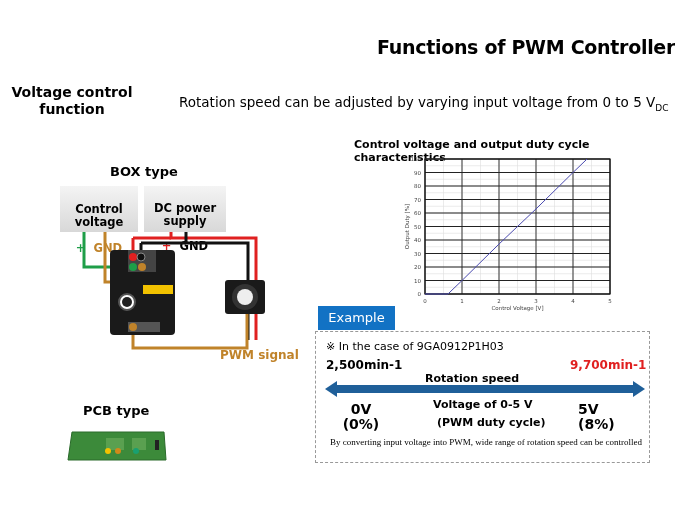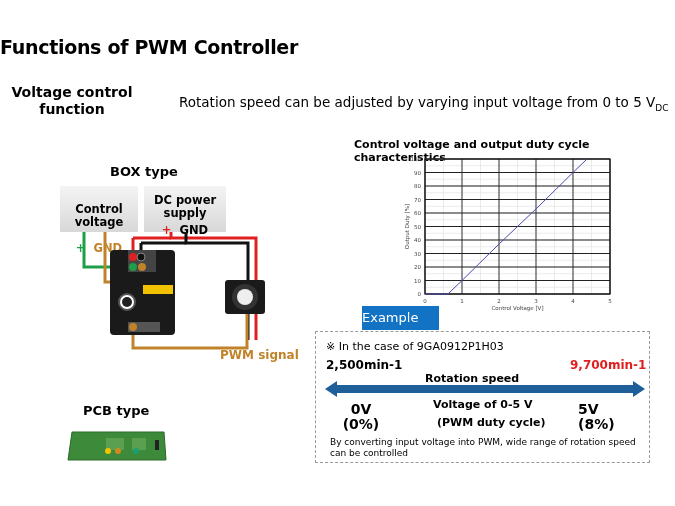--- a/index.html
+++ b/index.html
@@ -1,57 +1,57 @@
 <!DOCTYPE html>
 <html><head>
 <meta charset="utf-8">
 <style>
   html,body{margin:0;padding:0;background:#fff;}
   body{width:675px;height:506px;position:relative;overflow:hidden;font-family:"DejaVu Sans",sans-serif;color:#000;}
   .abs{position:absolute;}
-  #title{left:0;width:675px;top:36px;text-align:left;font-weight:bold;font-size:19px;letter-spacing:-0.3px;}
+  #title{left:0;width:675px;top:36px;text-align:right;font-weight:bold;font-size:19px;letter-spacing:-0.3px;}
   #sec-title{left:4px;width:136px;top:84px;text-align:center;font-weight:bold;font-size:14px;line-height:17px;}
   #sec-desc{left:179px;top:94px;font-size:13.5px;}
   #sec-desc sub{font-size:9px;}
   #box-type{left:110px;top:164px;font-weight:bold;font-size:13px;}
   .lbl-box{background:linear-gradient(#f4f4f4,#d8d8d8);text-align:center;font-weight:bold;font-size:11.5px;line-height:13px;padding-top:4px;box-sizing:border-box;}
   #cv-box{left:60px;top:186px;width:78px;height:46px;}
   #dc-box{left:144px;top:186px;width:82px;height:46px;}
   .green{color:#1e9e48;}
   .brown{color:#c0832a;}
   .red{color:#e02020;}
   #pwm-label{left:192px;top:348px;font-weight:bold;font-size:12px;color:#c0832a;margin-left:28px;}
   #pcb-type{left:83px;top:403px;font-weight:bold;font-size:13px;}
   #chart-title{left:354px;top:138px;font-weight:bold;font-size:11px;}
-  #example-tab{left:318px;top:306px;width:77px;height:24px;background:#1272c4;color:#fff;font-size:13px;line-height:24px;text-align:left;margin-left:44px;}
+  #example-tab{left:318px;top:306px;width:77px;height:24px;background:#1272c4;color:#fff;font-size:13px;line-height:24px;text-align:center;}
   #example-box{left:315px;top:331px;width:335px;height:132px;border:1px dashed #999;box-sizing:border-box;}
   #ex-case{left:326px;top:340px;font-size:11px;}
   #ex-min{left:326px;top:358px;font-size:12px;font-weight:bold;color:#000000;}
   #ex-max{left:570px;top:358px;font-size:12px;font-weight:bold;color:#e02020;}
   #ex-rot{left:425px;top:360px;font-size:11px;font-weight:bold;margin-top:12px;}
   #ex-volt{left:433px;top:398px;font-size:11px;font-weight:bold;}
   #ex-pwm{left:437px;top:416px;font-size:11px;font-weight:bold;}
   #ex-0v{left:336px;top:402px;font-size:14px;font-weight:bold;text-align:center;line-height:15px;width:50px;}
   #ex-5v{left:578px;top:402px;font-size:14px;font-weight:bold;line-height:15px;width:60px;}
-  #ex-note{left:330px;top:437px;font-size:9px;line-height:11px;width:320px;}
+  #ex-note{left:330px;top:437px;font-size:9px;line-height:11px;width:320px;font-family:Liberation Serif, serif;}
 </style>
 </head>
 <body>
 
 <div id="title" class="abs">Functions of PWM Controller</div>
 <div id="sec-title" class="abs">Voltage control function</div>
 <div id="sec-desc" class="abs"><span>Rotation speed can be adjusted by varying input voltage from 0 to 5 V</span><sub>DC</sub></div>
 
 <div id="box-type" class="abs">BOX type</div>
 <div id="cv-box" class="abs lbl-box">
   <div style="width:60px;margin:13px auto;">Control voltage</div>
   <span class="green">+</span>&nbsp;&nbsp;<span class="brown">GND</span>
 </div>
 <div id="dc-box" class="abs lbl-box">
-  <div style="width:70px;margin:4px auto;">DC power supply</div>
+  <div style="width:70px;margin:12px auto;">DC power supply</div>
   <span class="red">+</span>&nbsp;&nbsp;<span>GND</span>
 </div>
 
 <svg class="abs" style="left:0;top:230px;" width="300" height="130">
 
   <polyline points="171,2 171,8 256,8 256,110" fill="none" stroke="#e02020" stroke-width="3"></polyline>
   <polyline points="133,8 133,28" fill="none" stroke="#e02020" stroke-width="3"></polyline>
   <line x1="133" y1="8" x2="171" y2="8" stroke="#e02020" stroke-width="3"></line>
   <polyline points="186,2 186,13 248,13 248,110" fill="none" stroke="#111" stroke-width="3"></polyline>
   <polyline points="141,13 141,28 " fill="none" stroke="#111" stroke-width="3"></polyline>

